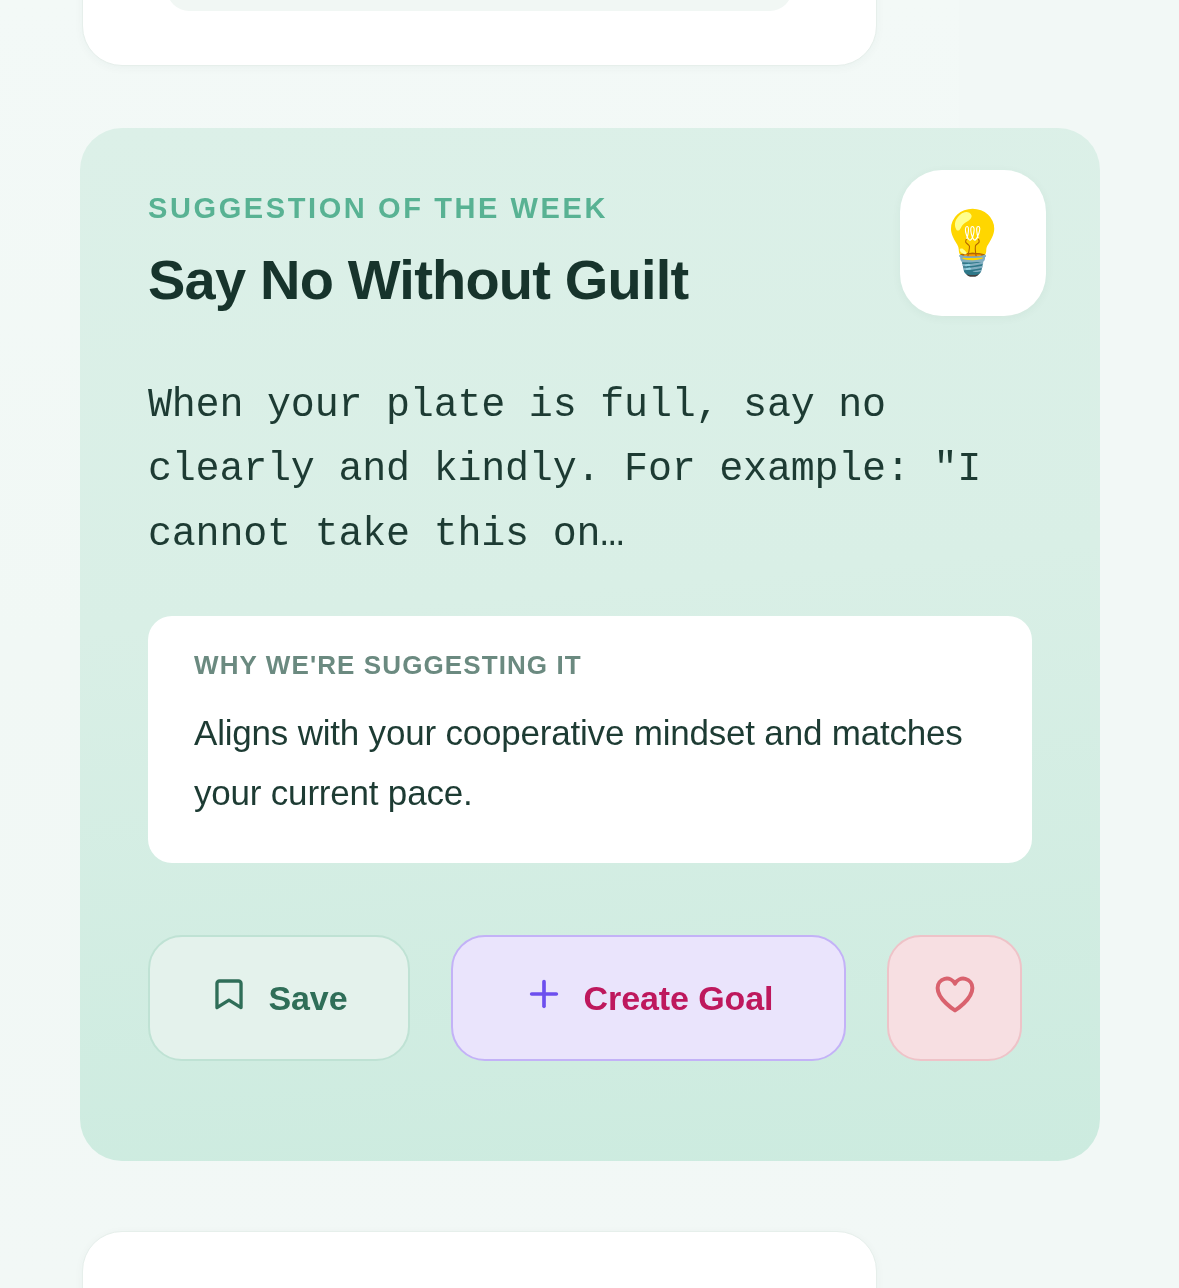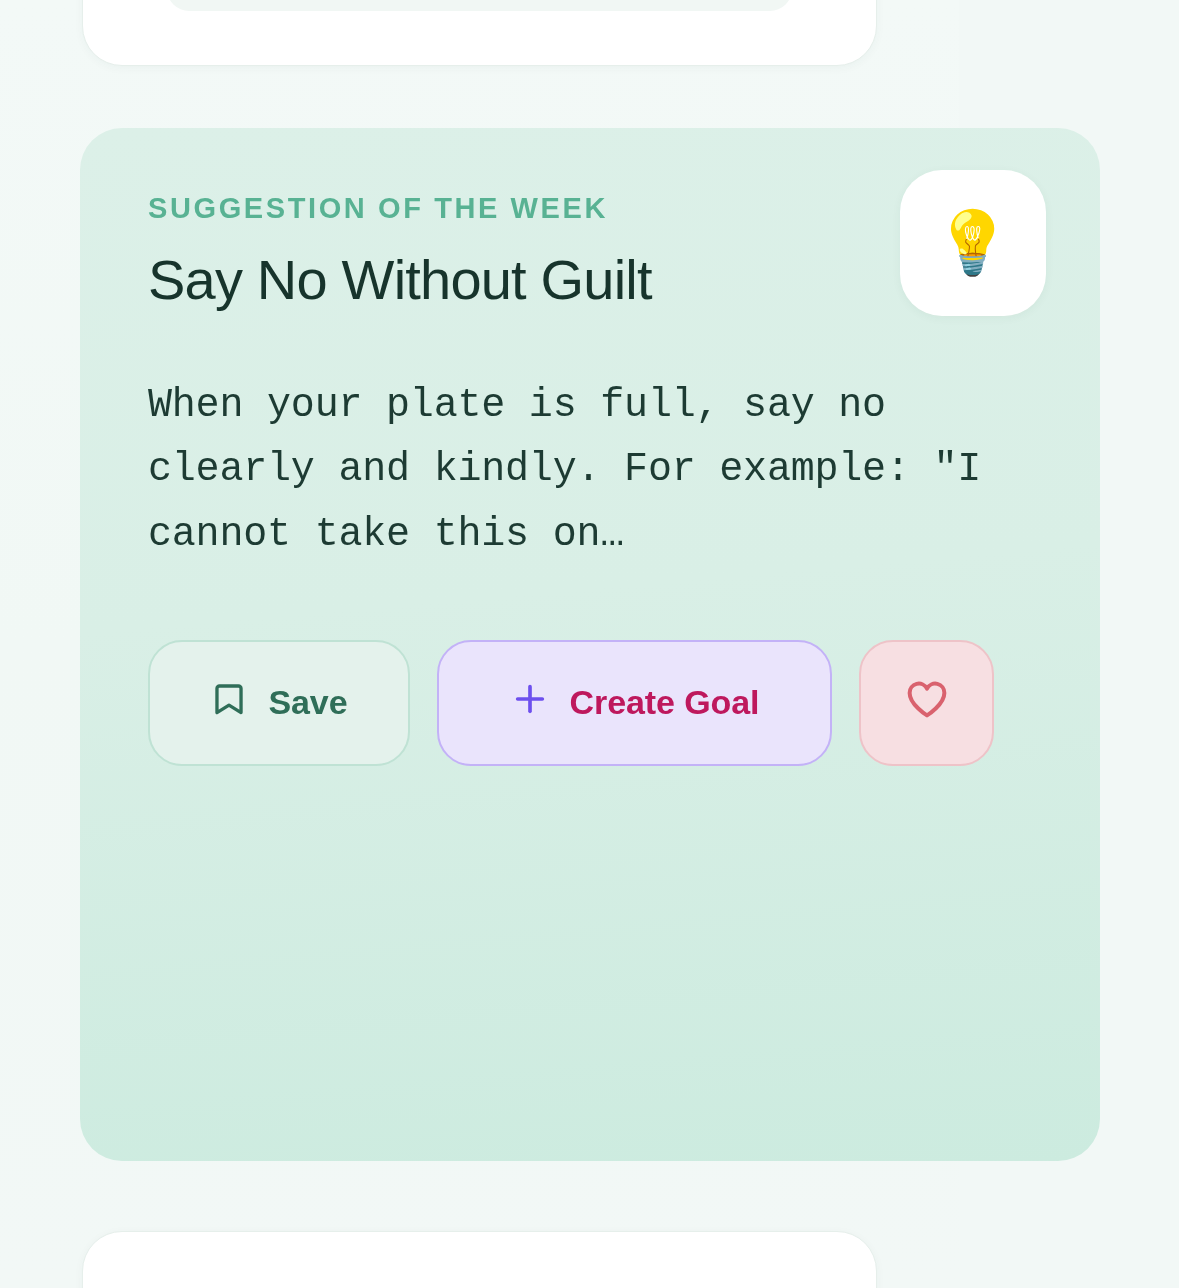--- a/index.html
+++ b/index.html
@@ -80,21 +80,21 @@
     font-size: 29px;
     font-weight: bold;
     letter-spacing: 2.6px;
     color: #58b293;
     line-height: 1;
     margin-bottom: 26px;
   }
 
   .card-title {
     font-size: 56px;
-    font-weight: normal;
+    font-weight: bold;
     letter-spacing: -0.8px;
     color: #17342c;
     line-height: 1.1;
   }
 
   .badge {
     position: absolute;
     top: -24px;
     right: 54px;
     width: 146px;
@@ -140,21 +140,21 @@
     line-height: 1.72;
     color: #1d3b33;
     letter-spacing: -0.2px;
   }
 
   
   .actions {
     margin: 72px 0 0 68px;
     display: flex;
     align-items: center;
-    gap: 27px;
+    gap: 41px;
   }
 
   .btn {
     display: flex;
     align-items: center;
     justify-content: center;
     gap: 20px;
     height: 126px;
     border-radius: 34px;
     font-size: 34px;
@@ -202,20 +202,24 @@
       <div class="eyebrow">SUGGESTION OF THE WEEK</div>
       <div class="card-title">Say No Without Guilt</div>
 
       <div class="badge">
         <span>💡</span>
       </div>
     </div>
 
     <div class="card-body">When your plate is full, say no clearly and kindly. For example: "I cannot take this on…</div>
 
+    <div class="reason-card">
+      <div class="reason-label">WHY WE'RE SUGGESTING IT</div>
+      <div class="reason-text">Aligns with your cooperative mindset and matches your current pace.</div>
+    </div>
 
     <div class="actions">
 
       <div class="btn btn-save">
         <span class="icon">
           <svg width="38" height="42" viewBox="0 0 24 24" fill="none" stroke="#2f6e58" stroke-width="2.1" stroke-linecap="round" stroke-linejoin="round">
             <path d="M6 3.8h12a1.6 1.6 0 0 1 1.6 1.6V20.6L12 15.9 4.4 20.6V5.4A1.6 1.6 0 0 1 6 3.8z"></path>
           </svg>
         </span>
         <span>Save</span>

